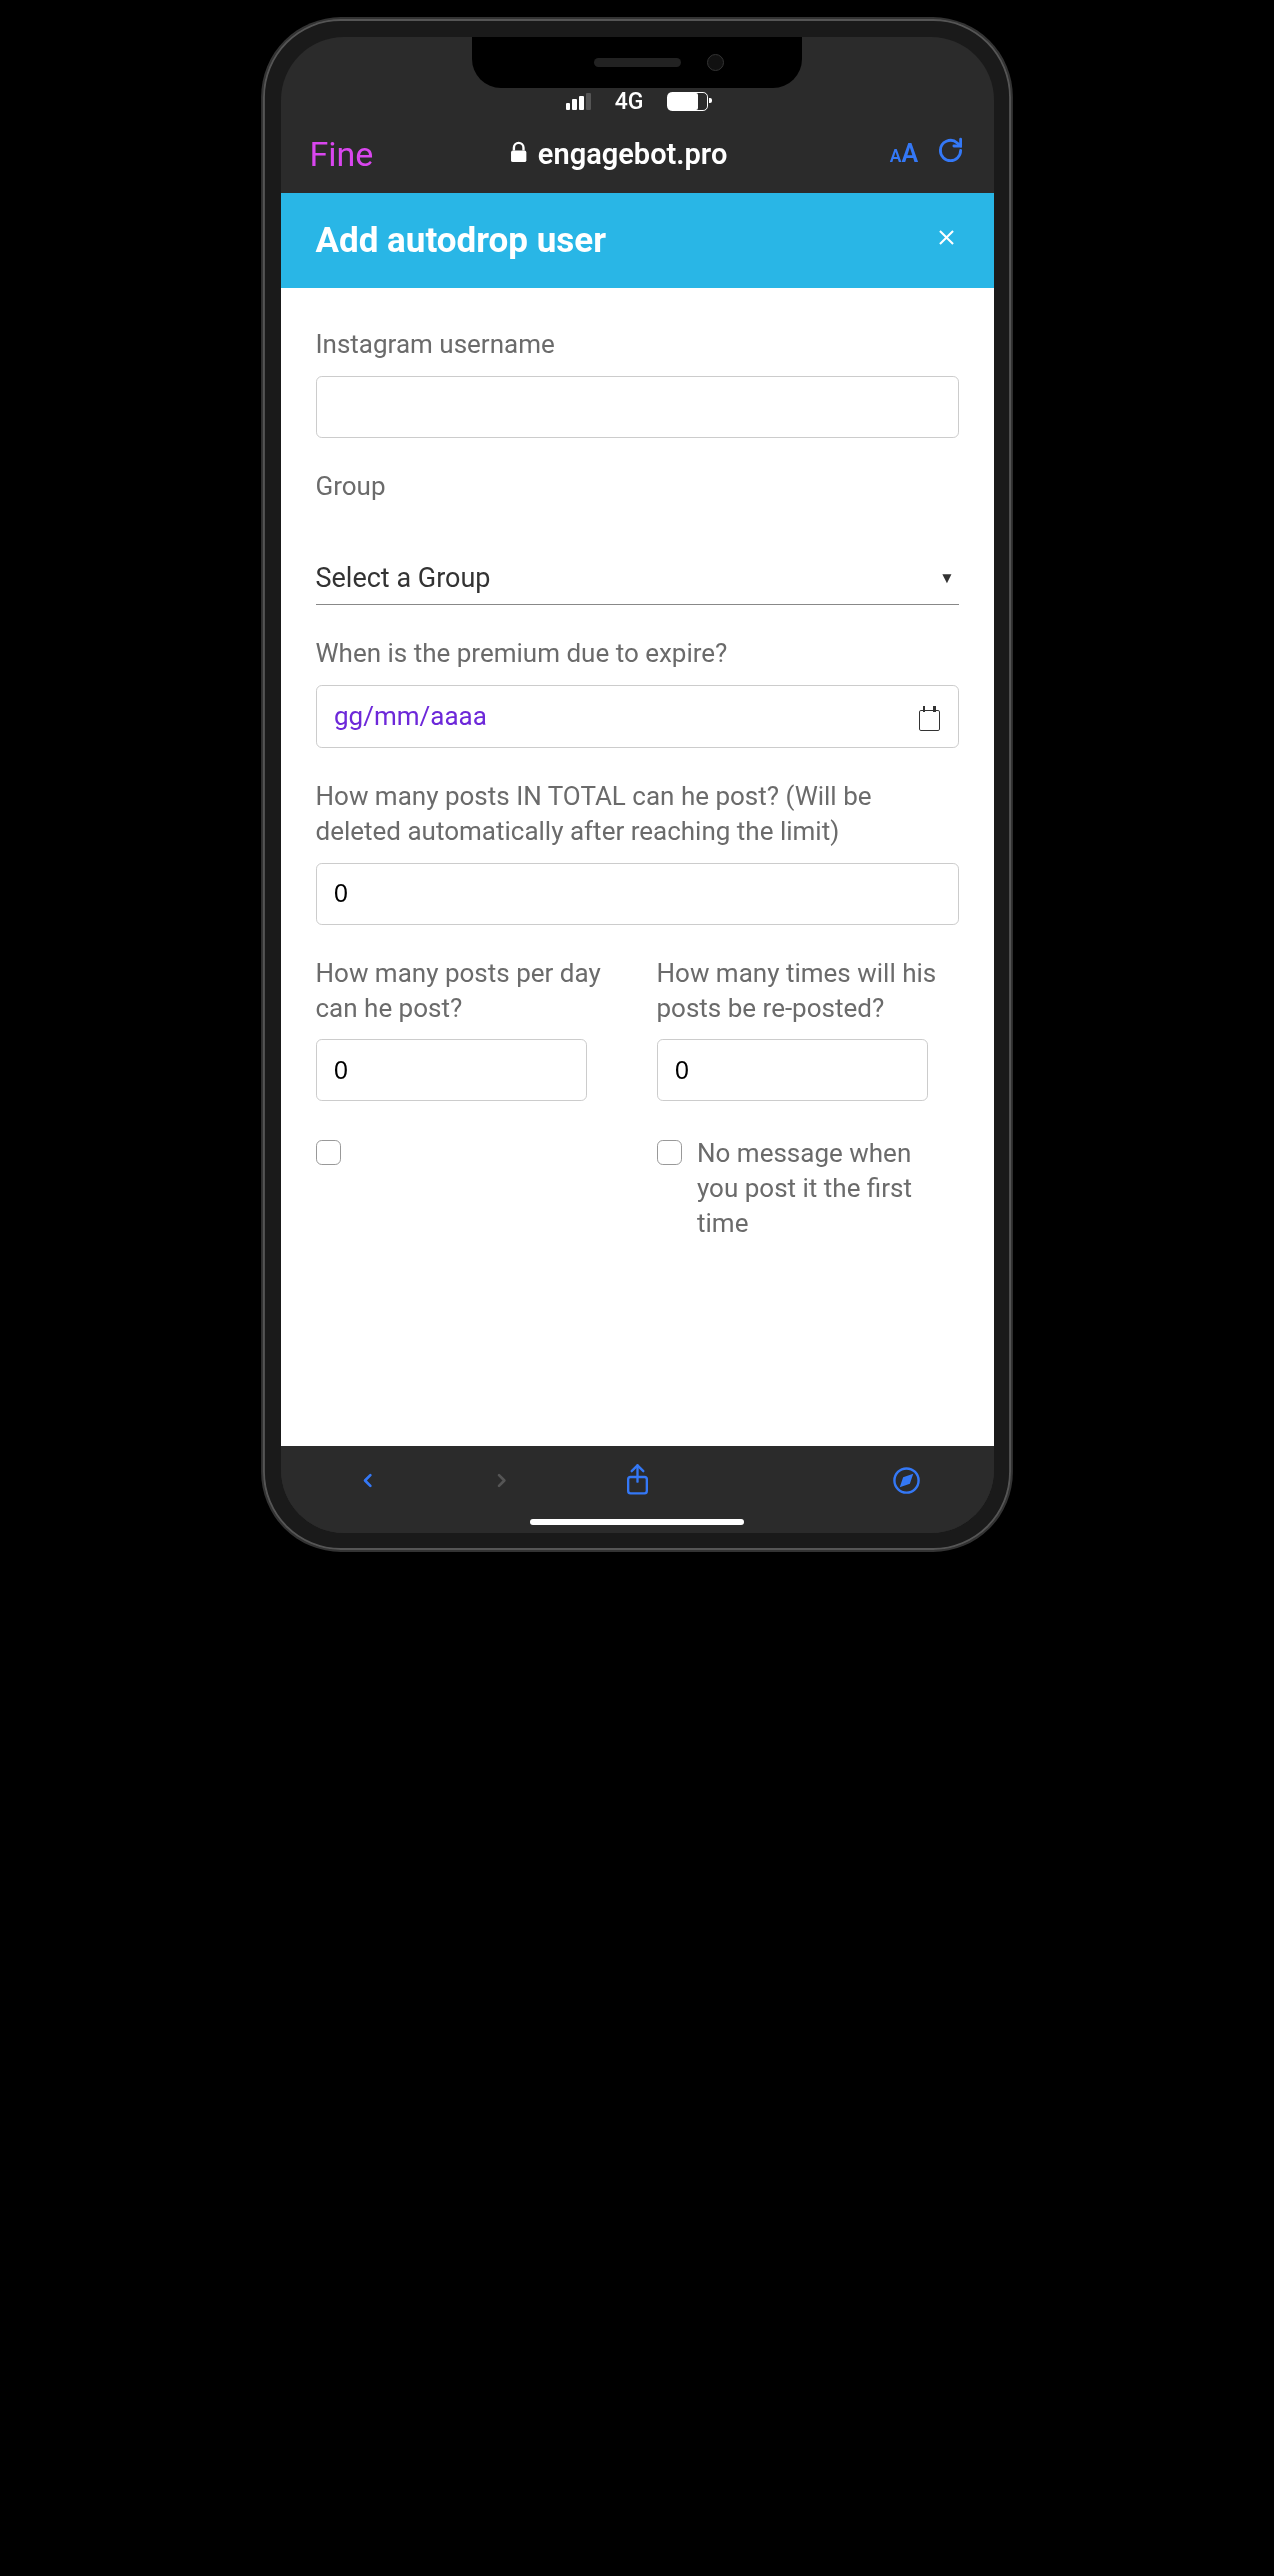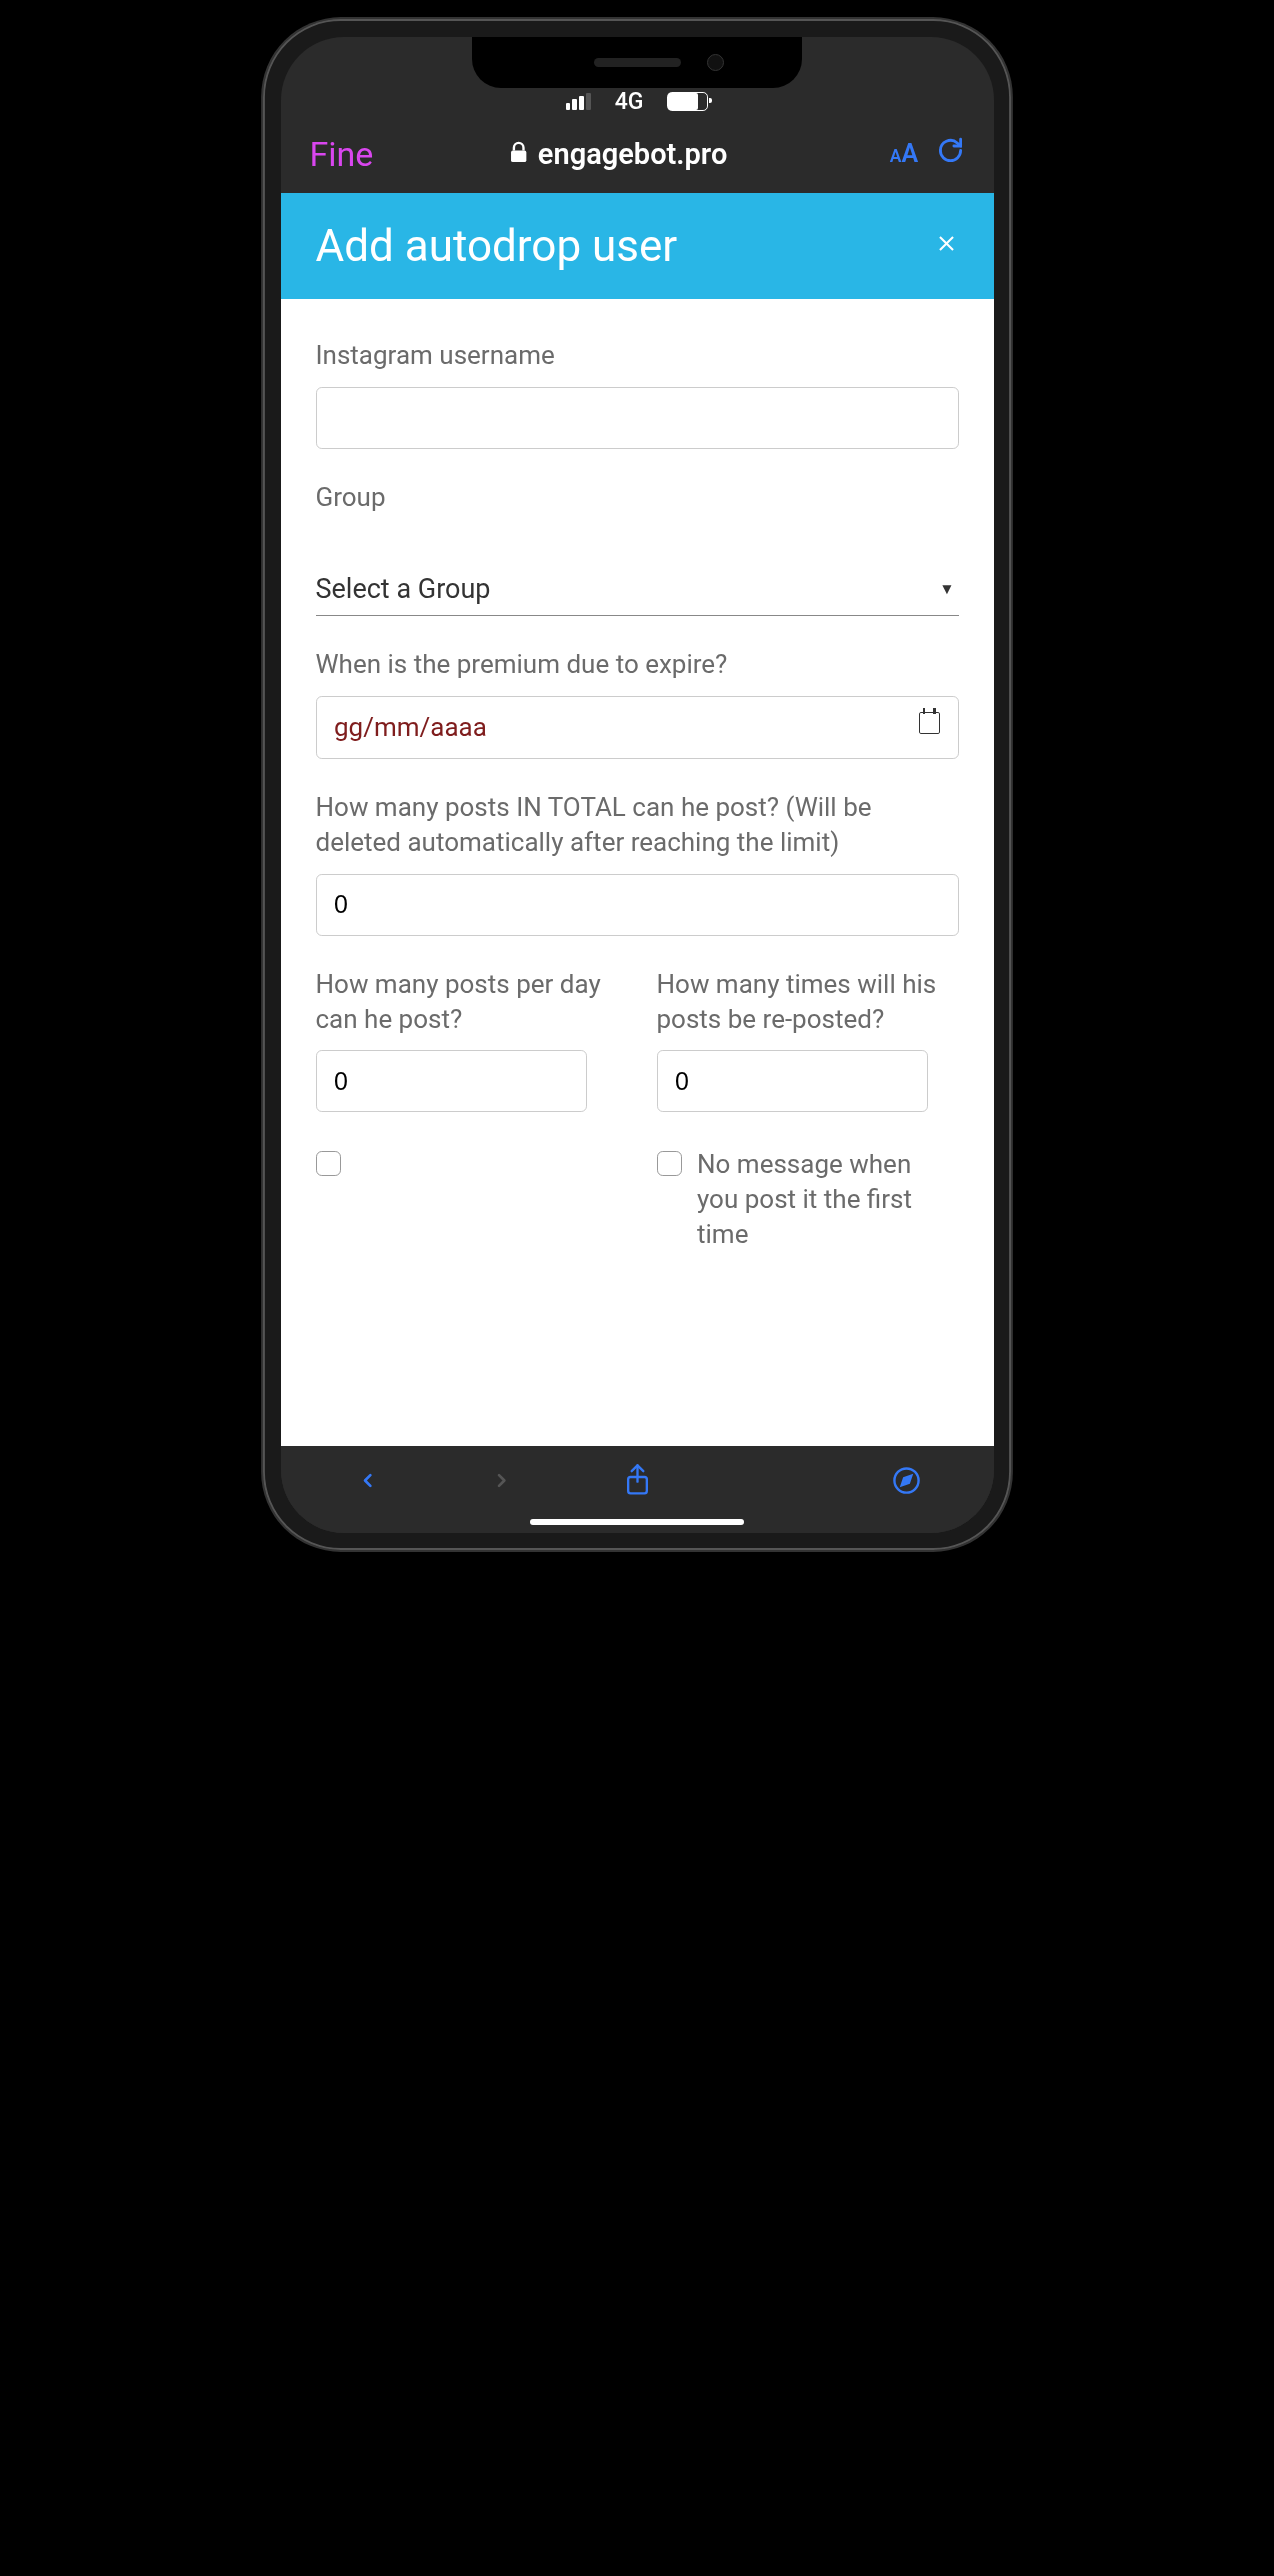--- a/index.html
+++ b/index.html
@@ -111,21 +111,21 @@
     position: relative;
   }
   .modal-header {
     background: #29b6e6;
     color: #fff;
     padding: 27px 35px;
     display: flex;
     justify-content: space-between;
     align-items: center;
   }
-  .modal-title { font-size: 44px; font-weight: 400; }
+  .modal-title { font-size: 35px; font-weight: 700; }
   .close-x { font-size: 29px; font-weight: 900; cursor: pointer; }
   .form-body {
     padding: 39px 35px;
   }
   .form-group { margin-bottom: 31px; }
   .form-label {
     color: #6b6b6b;
     font-size: 26px;
     margin-bottom: 13.6px;
     display: block;
@@ -150,24 +150,24 @@
     cursor: pointer;
     margin-top: 49px;
   }
   .select-caret { font-size: 15.5px; }
   .date-input {
     width: 100%;
     border: 1px solid #ccc;
     border-radius: 5.8px;
     padding: 15.5px 17.5px;
     font-size: 26px;
-    color: #7f1d1d;
-    display: flex;
-    justify-content: space-between;
-    align-items: flex-start;
+    color: #6d28d9;
+    display: flex;
+    justify-content: space-between;
+    align-items: flex-end;
     background: #fff;
   }
   .cal-icon { width: 21.4px; height: 21.4px; border: 1.9px solid #333; border-radius: 1.9px; position: relative; }
   .cal-icon::before { content:''; position:absolute; top:-4.9px; left:2.9px; width:2.9px; height:5.8px; background:#333; }
   .cal-icon::after { content:''; position:absolute; top:-4.9px; right:2.9px; width:2.9px; height:5.8px; background:#333; }
   .row-2 { display: flex; gap: 39px; }
   .col { flex: 1; }
   .col .text-input { width: 90%; }
   .checkbox-row {
     display: flex;

